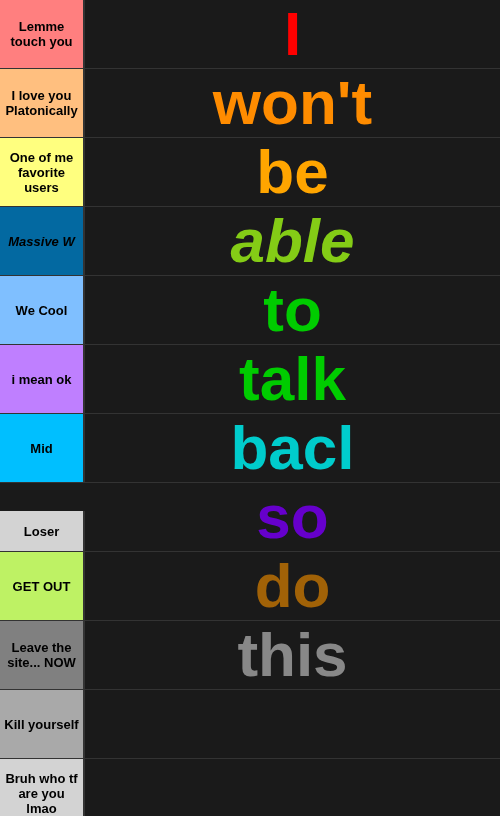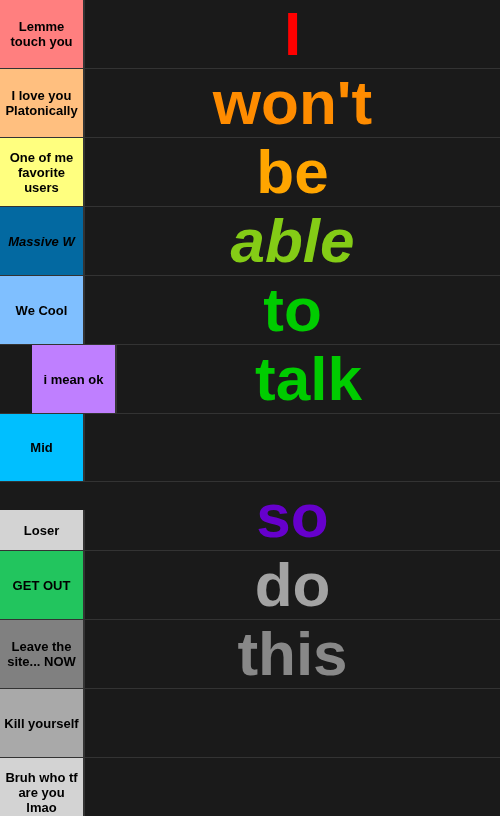--- a/index.html
+++ b/index.html
@@ -72,39 +72,42 @@
       <div class="tier-content">
         <span class="tier-word" style="color: #84cc16; font-style: italic;">able</span>
       </div>
     </div>
     <div class="tier-row" style="min-height: 68px;">
       <div class="tier-label" style="background-color: rgb(127, 191, 255); text-align: center;">We Cool</div>
       <div class="tier-content">
         <span class="tier-word" style="color: rgb(0, 204, 0);">to</span>
       </div>
     </div>
-    <div class="tier-row" style="min-height: 68px; padding-left: 32px;">
+    <div class="tier-row" style="min-height: 68px;">
       <div class="tier-label" style="background-color: rgb(191, 127, 255);">i mean ok</div>
       <div class="tier-content">
         <span class="tier-word" style="color: rgb(0, 204, 0);">talk</span>
       </div>
     </div>
     <div class="tier-row" style="min-height: 68px;">
       <div class="tier-label" style="background-color: rgb(0, 191, 255);">Mid</div>
+      <div class="tier-content">
+        <span class="tier-word" style="color: rgb(0, 204, 204);">bacl</span>
+      </div>
     </div>
     <div class="tier-row" style="min-height: 68px;">
       <div class="tier-label" style="background-color: rgb(211, 211, 211); margin-top: 28px;">Loser</div>
       <div class="tier-content">
         <span class="tier-word" style="color: rgb(102, 0, 204);">so</span>
       </div>
     </div>
     <div class="tier-row" style="min-height: 68px;">
-      <div class="tier-label" style="background-color: #22c55e; text-align: right;">GET OUT</div>
+      <div class="tier-label" style="background-color: #bef264; text-align: right;">GET OUT</div>
       <div class="tier-content">
-        <span class="tier-word" style="color: #a3a3a3;">do</span>
+        <span class="tier-word" style="color: #a16207;">do</span>
       </div>
     </div>
     <div class="tier-row" style="min-height: 68px;">
       <div class="tier-label" style="background-color: rgb(128, 128, 128);">Leave the site... NOW</div>
       <div class="tier-content">
         <span class="tier-word" style="color: rgb(136, 136, 136);">this</span>
       </div>
     </div>
     <div class="tier-row" style="min-height: 68px; justify-content: center;">
       <div class="tier-label" style="background-color: rgb(169, 169, 169);">Kill yourself</div>

